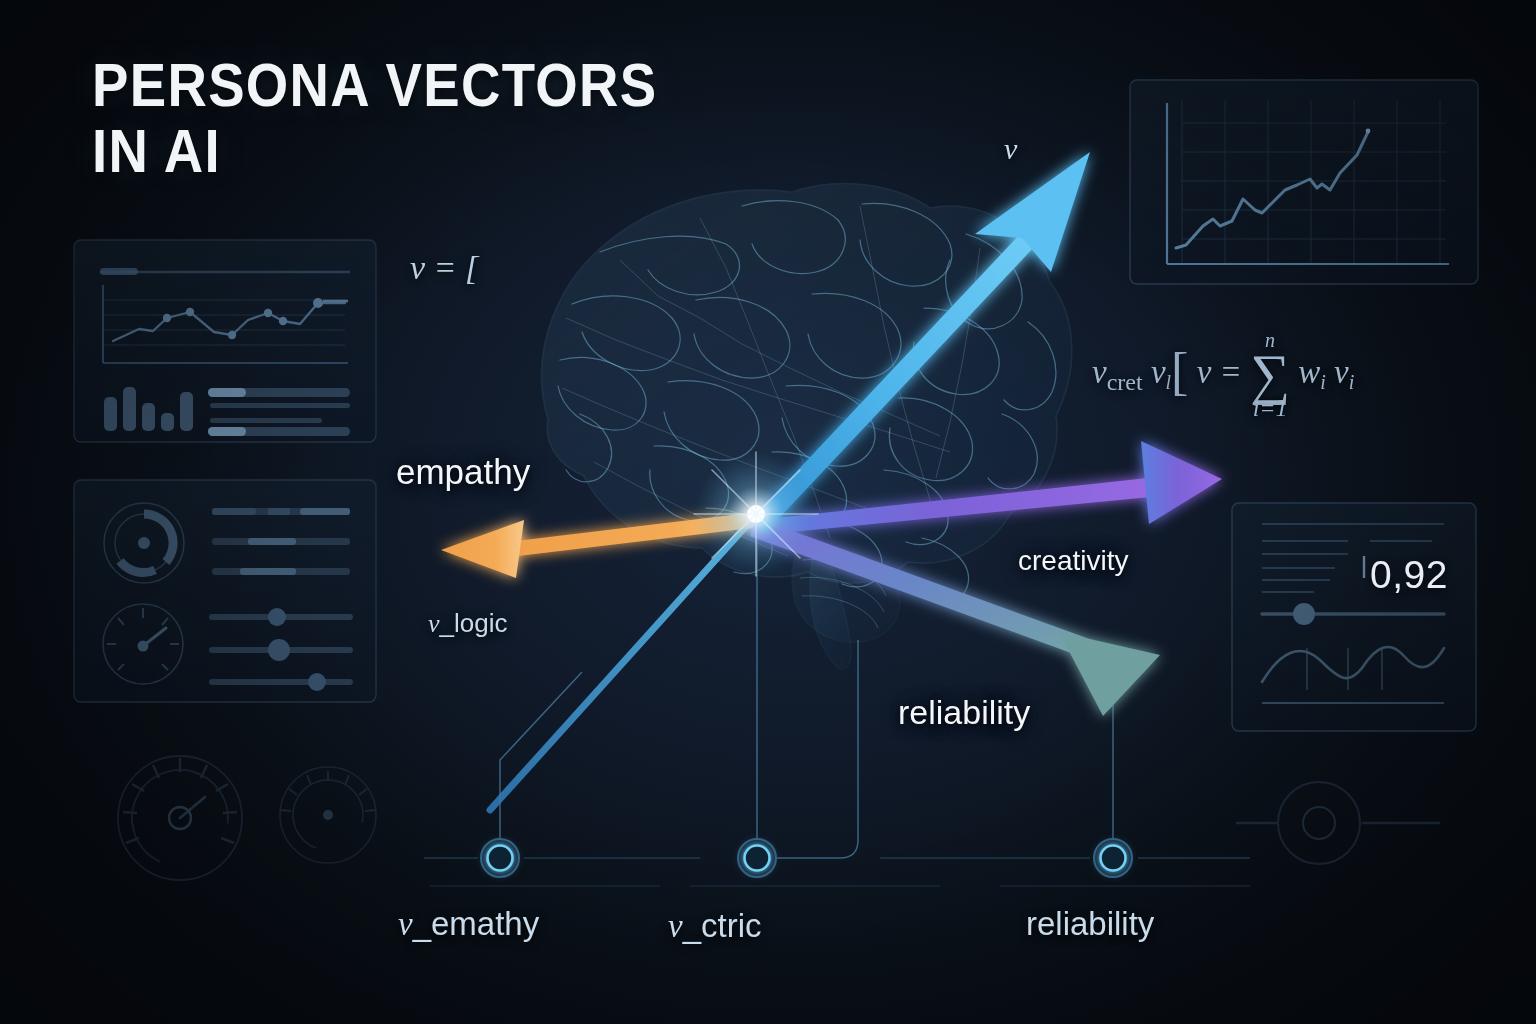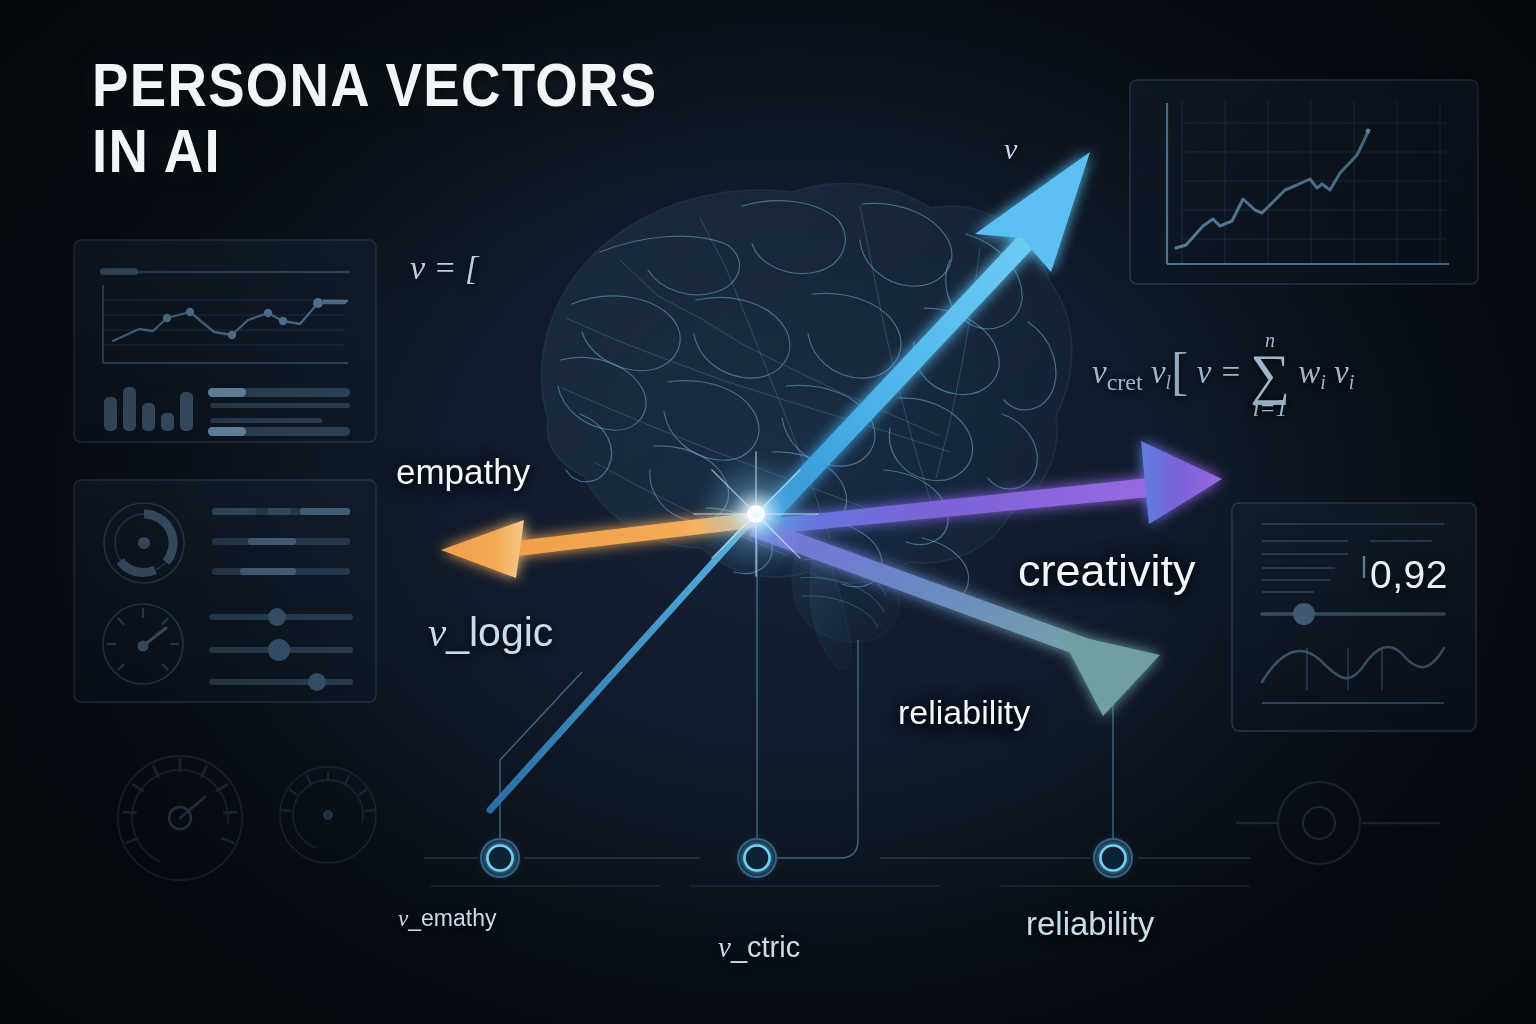--- a/index.html
+++ b/index.html
@@ -66,25 +66,25 @@
     z-index: 28;
   }
   .mathlabel .plain {
     font-family: "Liberation Sans", sans-serif;
     font-style: normal;
   }
 
   #lbl-v        { left: 1004px; top: 132px;  font-size: 30px; }
   #lbl-eq       { left: 410px;  top: 249px;  font-size: 34px; color:#b9cfe2; }
   #lbl-empathy  { left: 396px;  top: 452px;  font-size: 35px; }
-  #lbl-vlogic   { left: 428px;  top: 608px;  font-size: 41px; }
-  #lbl-creat    { left: 1018px; top: 545px;  font-size: 45px; }
+  #lbl-vlogic   { left: 428px;  top: 608px;  font-size: 26px; }
+  #lbl-creat    { left: 1018px; top: 545px;  font-size: 28px; }
   #lbl-relia    { left: 898px;  top: 693px;  font-size: 34px; }
-  #lbl-n1       { left: 398px;  top: 905px;  font-size: 23px; }
-  #lbl-n2       { left: 718px;  top: 907px;  font-size: 29px; margin-top: 24px; }
+  #lbl-n1       { left: 398px;  top: 905px;  font-size: 33px; }
+  #lbl-n2       { left: 668px;  top: 907px;  font-size: 33px; }
   #lbl-n3       { left: 1026px; top: 905px;  font-size: 33px; }
 
   
   #formula {
     position: absolute;
     left: 1092px;
     top: 330px;
     color: #9fb6cc;
     font-family: "Liberation Serif", serif;
     font-style: italic;

